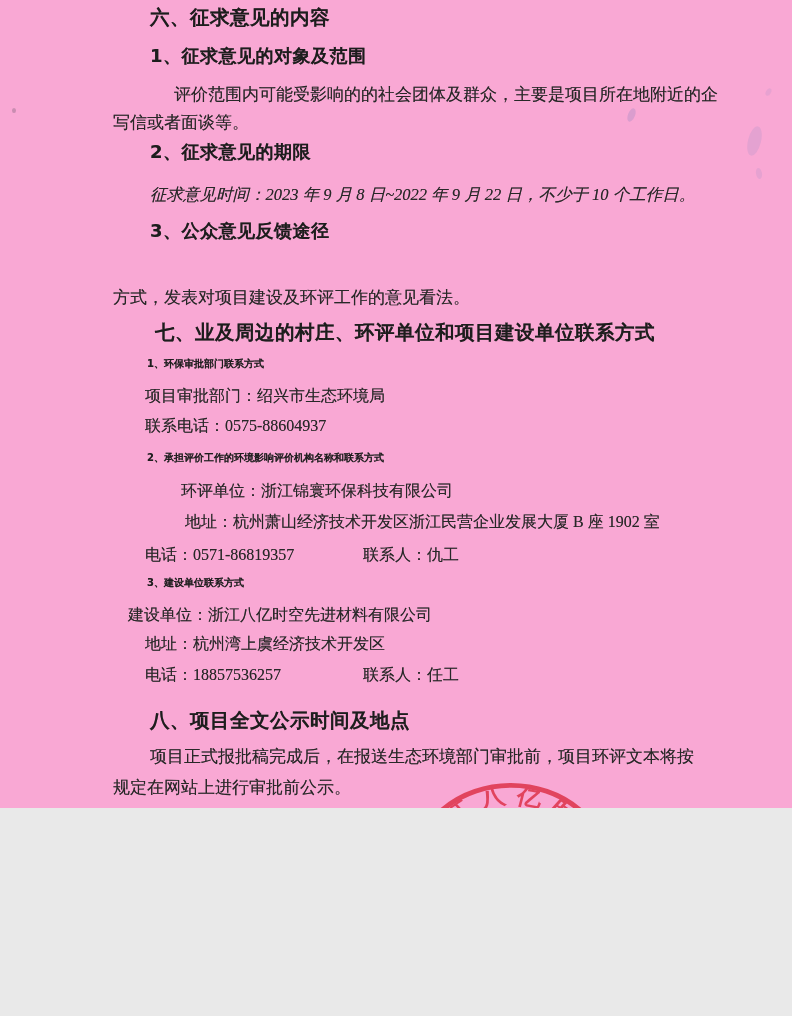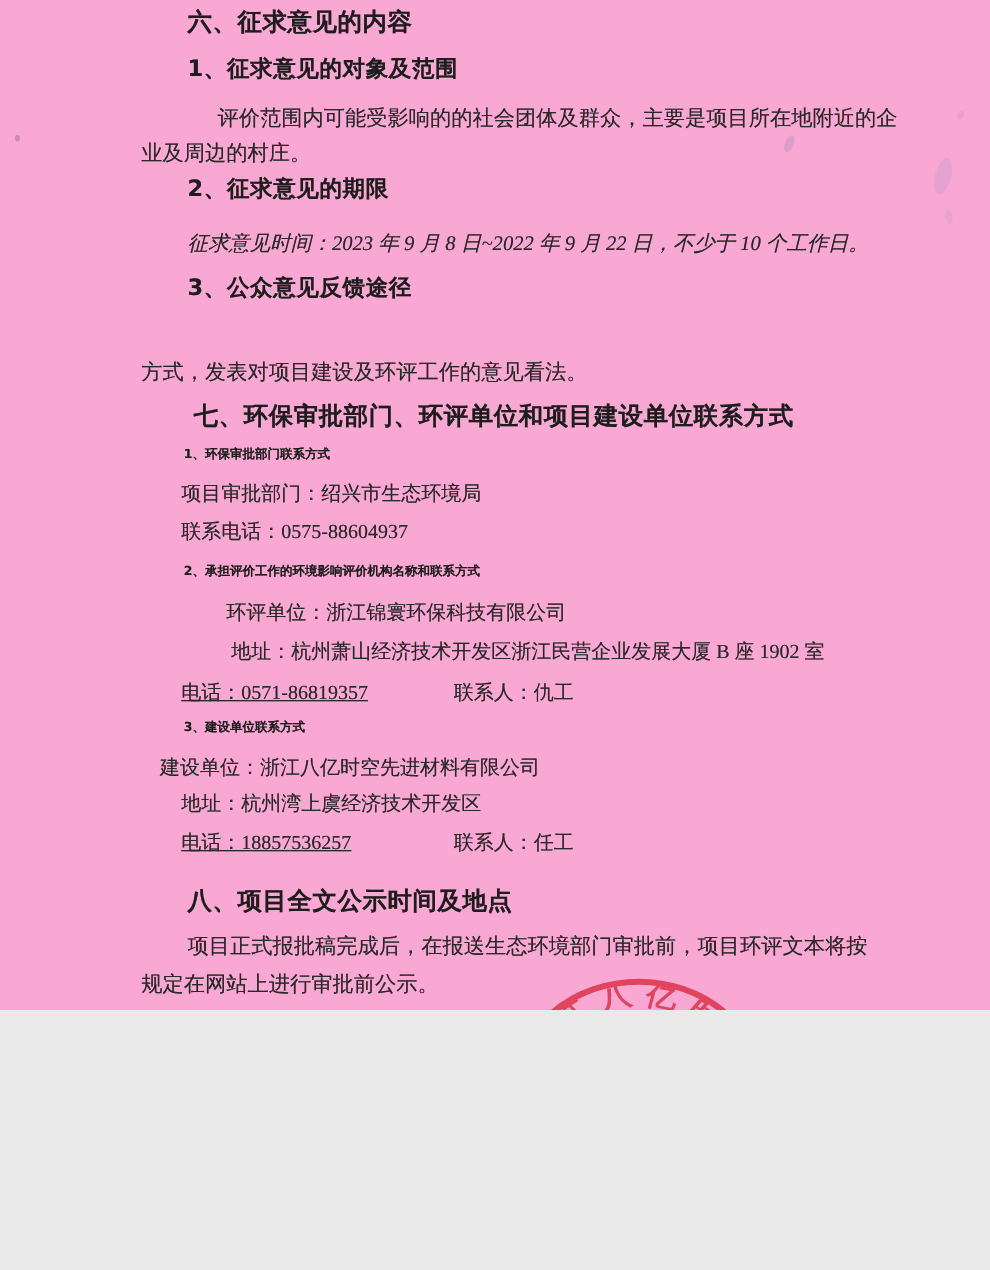--- a/index.html
+++ b/index.html
@@ -19,21 +19,21 @@
     text-shadow:0 0 0.5px rgba(40,40,40,0.55);
   }
   .serif  { font-family:"Liberation Serif","DejaVu Serif",serif; font-size:17px; }
   .data   { font-family:"Liberation Serif","DejaVu Serif",serif; font-size:16px; }
   .hei    { font-family:"DejaVu Sans","Liberation Sans",sans-serif; font-weight:bold; color:#1d1d1d; }
   .h1     { font-size:19.5px; letter-spacing:0.5px; }
   .h2     { font-size:18px;  letter-spacing:0.5px; }
   .h3     { font-size:10px; }
   .announce { font-size:17.5px; letter-spacing:0.5px; }
   .pagenum  { font-size:13px; color:#333; }
-  .col-phone { display:inline-block; width:218px;text-decoration:underline; }
+  .col-phone { display:inline-block; width:218px; }
   .stamp {
     position:absolute; left:401px; top:770px;
     mix-blend-mode:multiply;
     pointer-events:none;
   }
   .smudge { position:absolute; border-radius:50%; pointer-events:none; }
   .sm1 { left:628px; top:108px; width:7px;  height:14px; background:rgba(95,115,185,0.20); transform:rotate(22deg); }
   .sm2 { left:748px; top:126px; width:13px; height:30px; background:rgba(105,125,190,0.14); transform:rotate(14deg); }
   .sm3 { left:756px; top:168px; width:6px;  height:11px; background:rgba(105,125,190,0.13); transform:rotate(-10deg); }
   .sm4 { left:766px; top:88px;  width:5px;  height:8px;  background:rgba(105,125,190,0.12); transform:rotate(30deg); }
@@ -41,27 +41,27 @@
   .sm6 { left:12px;  top:108px; width:4px;  height:5px;  background:rgba(60,60,70,0.25); }
 </style>
 </head>
 <body>
 
 <div class="page">
 
   <div class="line hei h1" style="left:150px; top:8px;">六、征求意见的内容</div>
   <div class="line hei h2" style="left:150px; top:47px;">1、征求意见的对象及范围</div>
   <div class="line serif" style="left:150px; top:86px;margin-left:24px;">评价范围内可能受影响的的社会团体及群众，主要是项目所在地附近的企</div>
-  <div class="line serif" style="left:113px; top:114px;">业及周边的村庄。</div>
+  <div class="line serif" style="left:113px; top:114px;">写信或者面谈等。</div>
   <div class="line hei h2" style="left:150px; top:143px;">2、征求意见的期限</div>
   <div class="line serif" style="left:150px; top:186px; font-size:16.5px;font-style:italic;">征求意见时间：2023 年 9 月 8 日~2022 年 9 月 22 日，不少于 10 个工作日。</div>
   <div class="line hei h2" style="left:150px; top:222px;">3、公众意见反馈途径</div>
   <div class="line serif" style="left:113px; top:289px;">方式，发表对项目建设及环评工作的意见看法。</div>
 
-  <div class="line hei h1" style="left:155px; top:323px;">七、环保审批部门、环评单位和项目建设单位联系方式</div>
+  <div class="line hei h1" style="left:155px; top:323px;">七、业及周边的村庄、环评单位和项目建设单位联系方式</div>
   <div class="line hei h3" style="left:147px; top:359px;">1、环保审批部门联系方式</div>
   <div class="line data" style="left:145px; top:388px;">项目审批部门：绍兴市生态环境局</div>
   <div class="line data" style="left:145px; top:418px;">联系电话：0575-88604937</div>
   <div class="line hei h3" style="left:147px; top:453px;">2、承担评价工作的环境影响评价机构名称和联系方式</div>
   <div class="line data" style="left:145px; top:483px;margin-left:36px;">环评单位：浙江锦寰环保科技有限公司</div>
   <div class="line data" style="left:145px; top:514px;margin-left:40px;">地址：杭州萧山经济技术开发区浙江民营企业发展大厦 B 座 1902 室</div>
   <div class="line data" style="left:145px; top:547px;">
     <span class="col-phone">电话：0571-86819357</span><span>联系人：仇工</span>
   </div>
   <div class="line hei h3" style="left:147px; top:578px;">3、建设单位联系方式</div>

